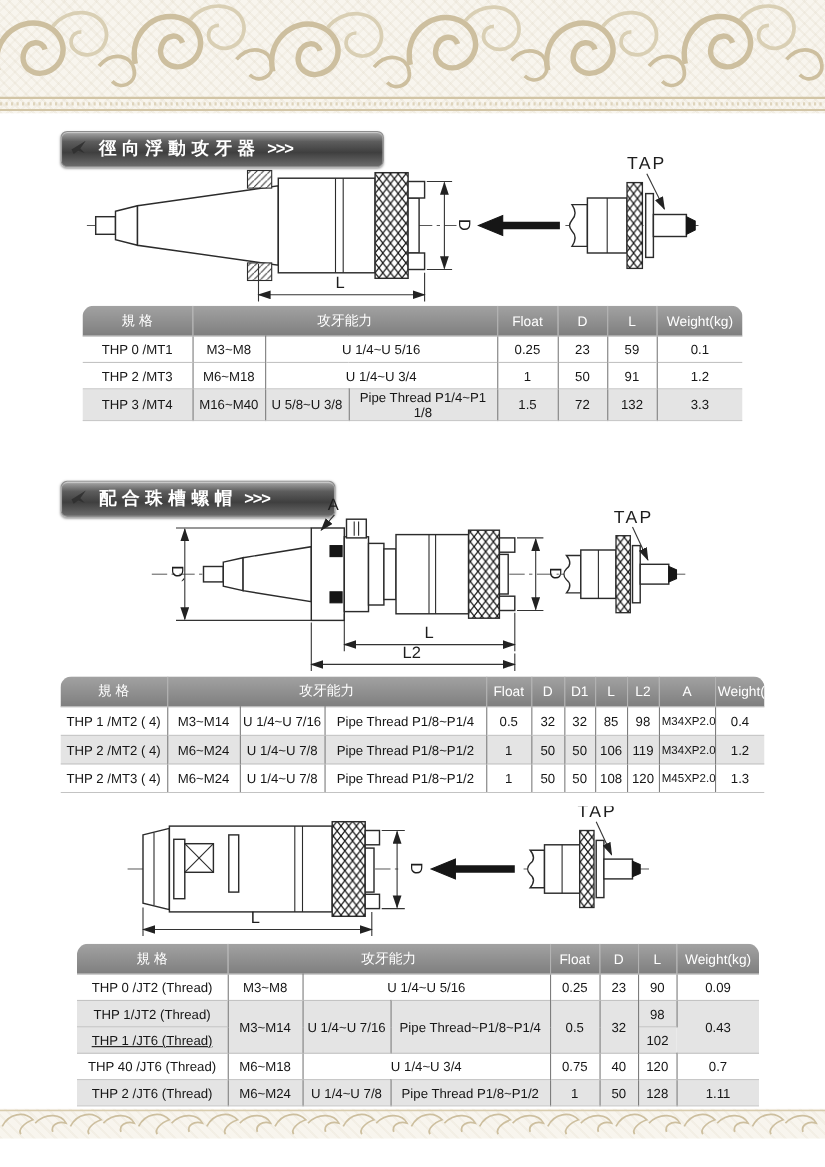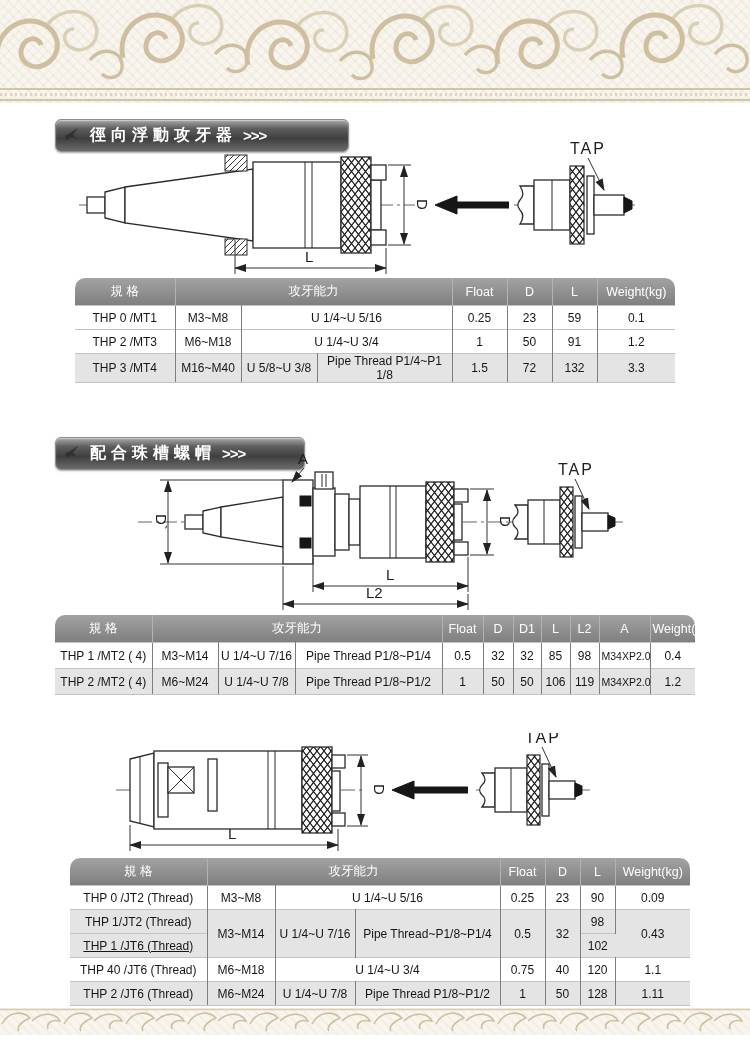--- a/index.html
+++ b/index.html
@@ -337,20 +337,33 @@
               <td class="left">U 1/4~U 7/8</td>
               <td class="left">Pipe Thread P1/8~P1/2</td>
               <td>1</td>
               <td>50</td>
               <td>50</td>
               <td>106</td>
               <td>119</td>
               <td class="sm">M34XP2.0</td>
               <td>1.2</td>
             </tr>
+            <tr>
+              <td class="spec2">THP 2 /MT3 ( 4)</td>
+              <td class="left">M6~M24</td>
+              <td class="left">U 1/4~U 7/8</td>
+              <td class="left">Pipe Thread P1/8~P1/2</td>
+              <td>1</td>
+              <td>50</td>
+              <td>50</td>
+              <td>108</td>
+              <td>120</td>
+              <td class="sm">M45XP2.0</td>
+              <td>1.3</td>
+            </tr>
           </tbody>
         </table>
       </div>
   </div>
 
   <div class="draw" style="left:100px;top:733px">
     <svg width="600" height="122" viewBox="0 0 600 122">
       <line class="cl" x1="16" y1="57" x2="262" y2="57"></line>
       <g>
         <polygon class="ol" points="30,26 54,20 54,94 30,88"></polygon>
@@ -446,21 +459,21 @@
               <td class="spec2 ntop">THP 1 /JT6 (Thread)</td>
               <td>102</td>
             </tr>
             <tr>
               <td class="spec2">THP 40 /JT6 (Thread)</td>
               <td class="left">M6~M18</td>
               <td colspan="2">U 1/4~U 3/4</td>
               <td>0.75</td>
               <td>40</td>
               <td>120</td>
-              <td>1.1</td>
+              <td>0.7</td>
             </tr>
             <tr class="shade">
               <td class="spec2">THP 2 /JT6 (Thread)</td>
               <td class="left">M6~M24</td>
               <td class="left">U 1/4~U 7/8</td>
               <td>Pipe Thread P1/8~P1/2</td>
               <td>1</td>
               <td>50</td>
               <td>128</td>
               <td>1.11</td>

